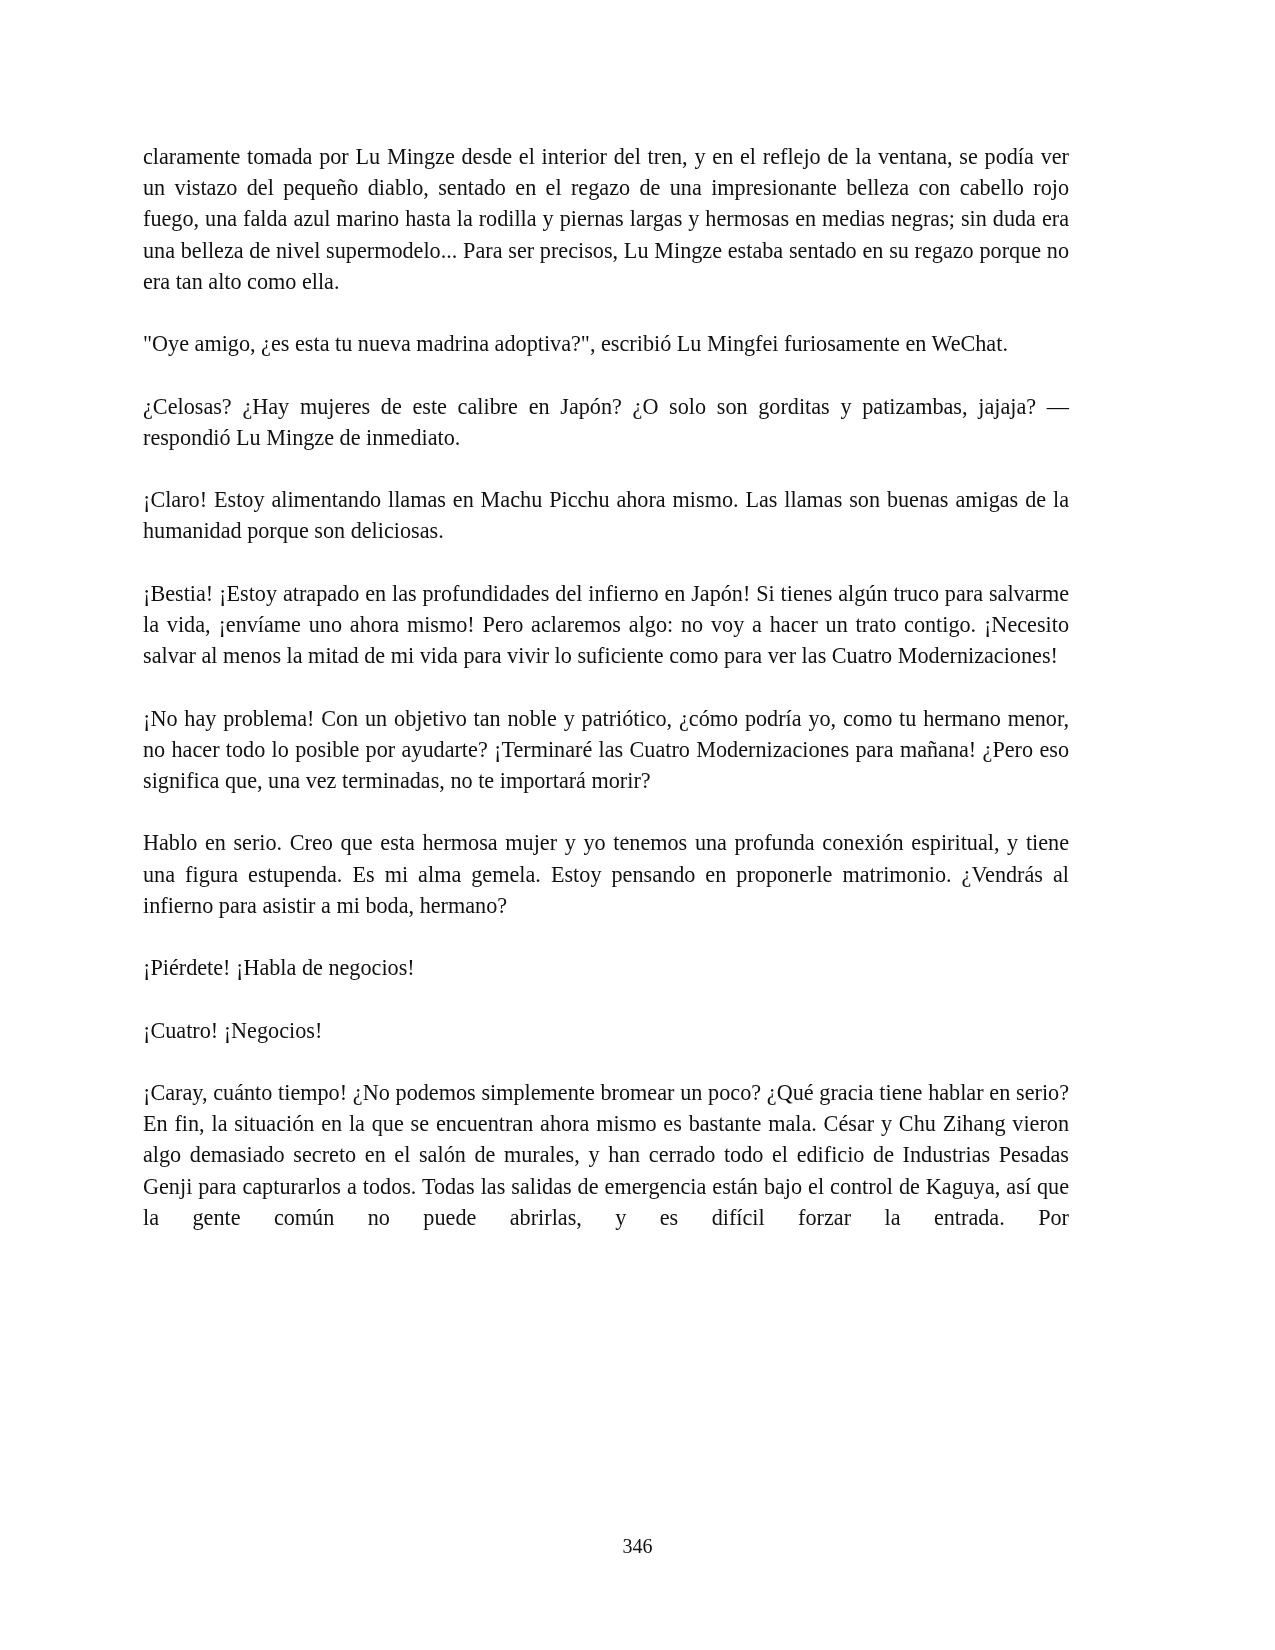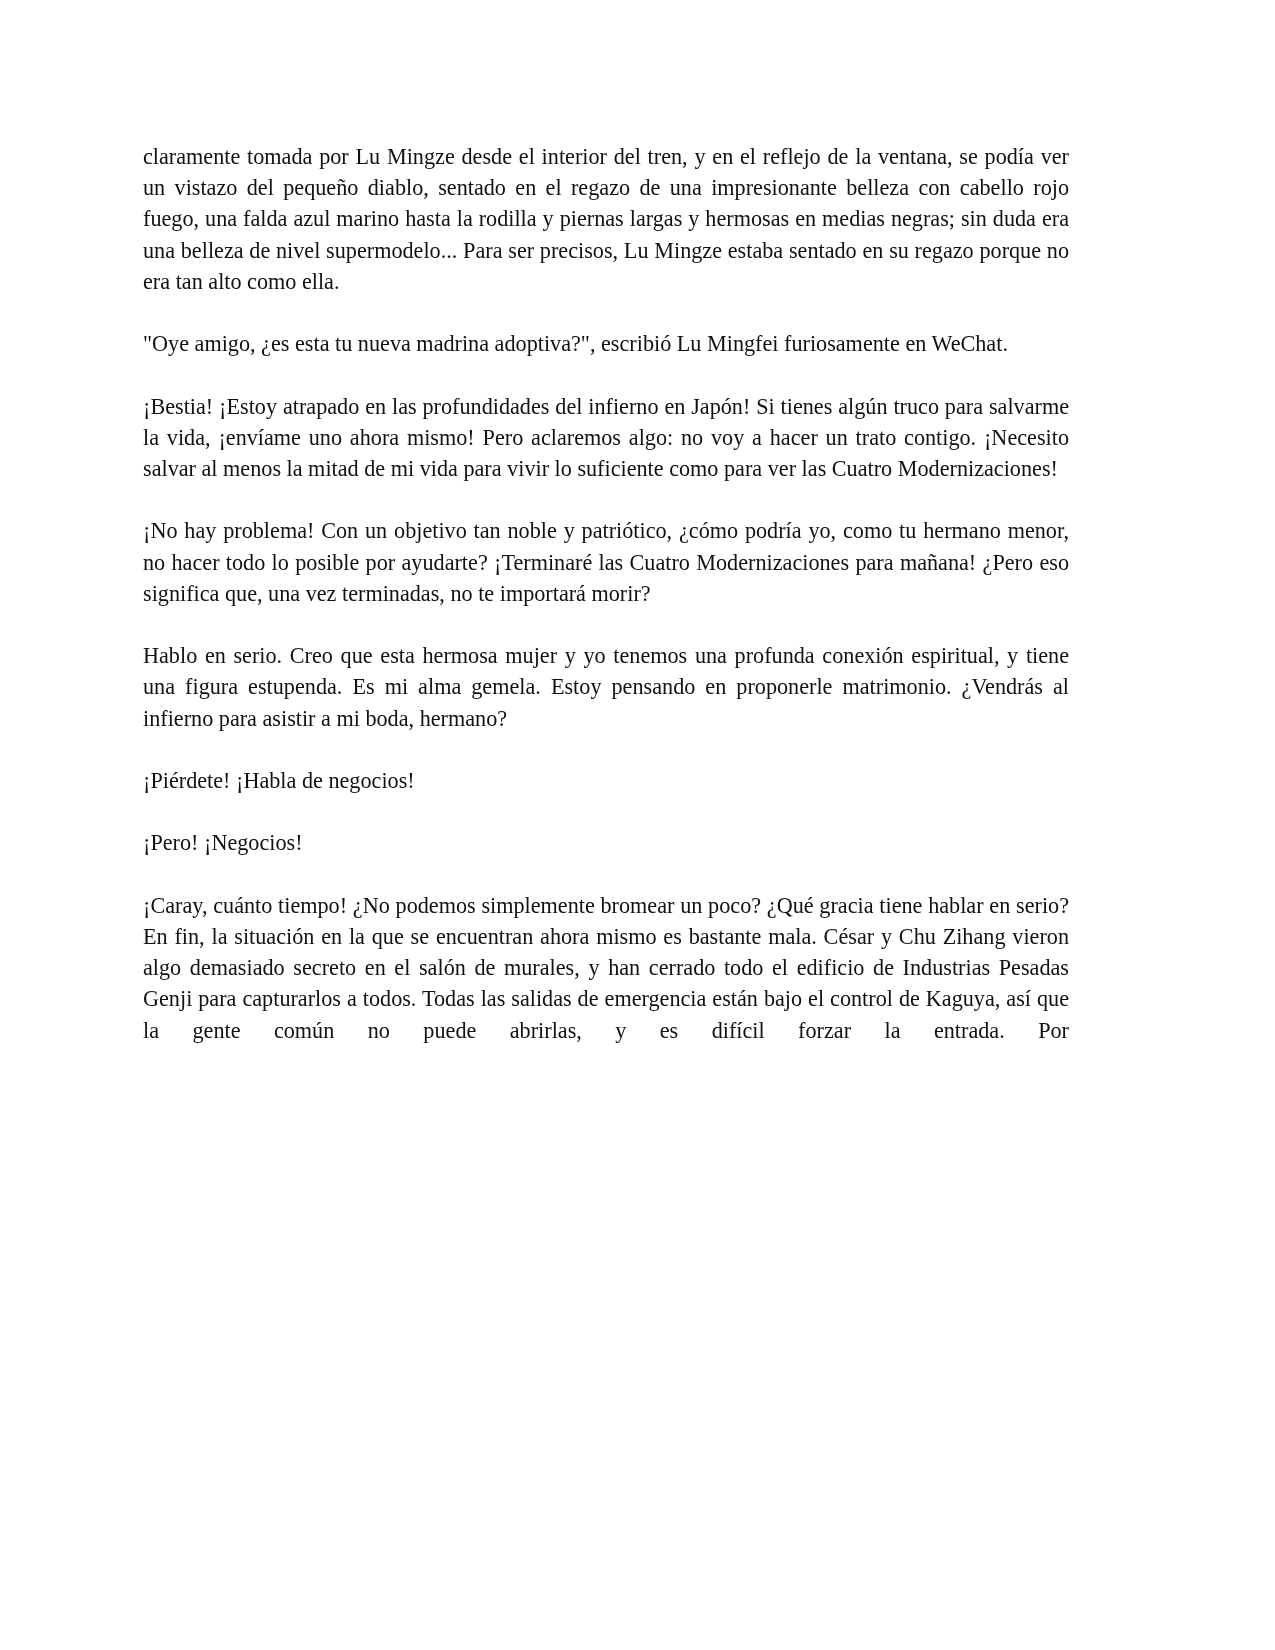--- a/index.html
+++ b/index.html
@@ -47,20 +47,23 @@
       line-height: 24px;
     }
   </style>
 </head>
 <body>
 
 <div class="page">
   <div class="text-column">
     <p class="para">claramente tomada por Lu Mingze desde el interior del tren, y en el reflejo de la ventana, se podía ver un vistazo del pequeño diablo, sentado en el regazo de una impresionante belleza con cabello rojo fuego, una falda azul marino hasta la rodilla y piernas largas y hermosas en medias negras; sin duda era una belleza de nivel supermodelo... Para ser precisos, Lu Mingze estaba sentado en su regazo porque no era tan alto como ella.</p>
     <p class="para">"Oye amigo, ¿es esta tu nueva madrina adoptiva?", escribió Lu Mingfei furiosamente en WeChat.</p>
+    <p class="para">¿Celosas? ¿Hay mujeres de este calibre en Japón? ¿O solo son gorditas y patizambas, jajaja? —respondió Lu Mingze de inmediato.</p>
+    <p class="para">¡Claro! Estoy alimentando llamas en Machu Picchu ahora mismo. Las llamas son buenas amigas de la humanidad porque son deliciosas.</p>
     <p class="para">¡Bestia! ¡Estoy atrapado en las profundidades del infierno en Japón! Si tienes algún truco para salvarme la vida, ¡envíame uno ahora mismo! Pero aclaremos algo: no voy a hacer un trato contigo. ¡Necesito salvar al menos la mitad de mi vida para vivir lo suficiente como para ver las Cuatro Modernizaciones!</p>
     <p class="para">¡No hay problema! Con un objetivo tan noble y patriótico, ¿cómo podría yo, como tu hermano menor, no hacer todo lo posible por ayudarte? ¡Terminaré las Cuatro Modernizaciones para mañana! ¿Pero eso significa que, una vez terminadas, no te importará morir?</p>
     <p class="para">Hablo en serio. Creo que esta hermosa mujer y yo tenemos una profunda conexión espiritual, y tiene una figura estupenda. Es mi alma gemela. Estoy pensando en proponerle matrimonio. ¿Vendrás al infierno para asistir a mi boda, hermano?</p>
     <p class="para">¡Piérdete! ¡Habla de negocios!</p>
-    <p class="para">¡Pero! ¡Negocios!</p>
+    <p class="para">¡Cuatro! ¡Negocios!</p>
     <p class="para" style="text-align-last: justify;">¡Caray, cuánto tiempo! ¿No podemos simplemente bromear un poco? ¿Qué gracia tiene hablar en serio? En fin, la situación en la que se encuentran ahora mismo es bastante mala. César y Chu Zihang vieron algo demasiado secreto en el salón de murales, y han cerrado todo el edificio de Industrias Pesadas Genji para capturarlos a todos. Todas las salidas de emergencia están bajo el control de Kaguya, así que la gente común no puede abrirlas, y es difícil forzar la entrada. Por</p>
   </div>
+  <div class="page-number">346</div>
 </div>
 
 </body></html>

